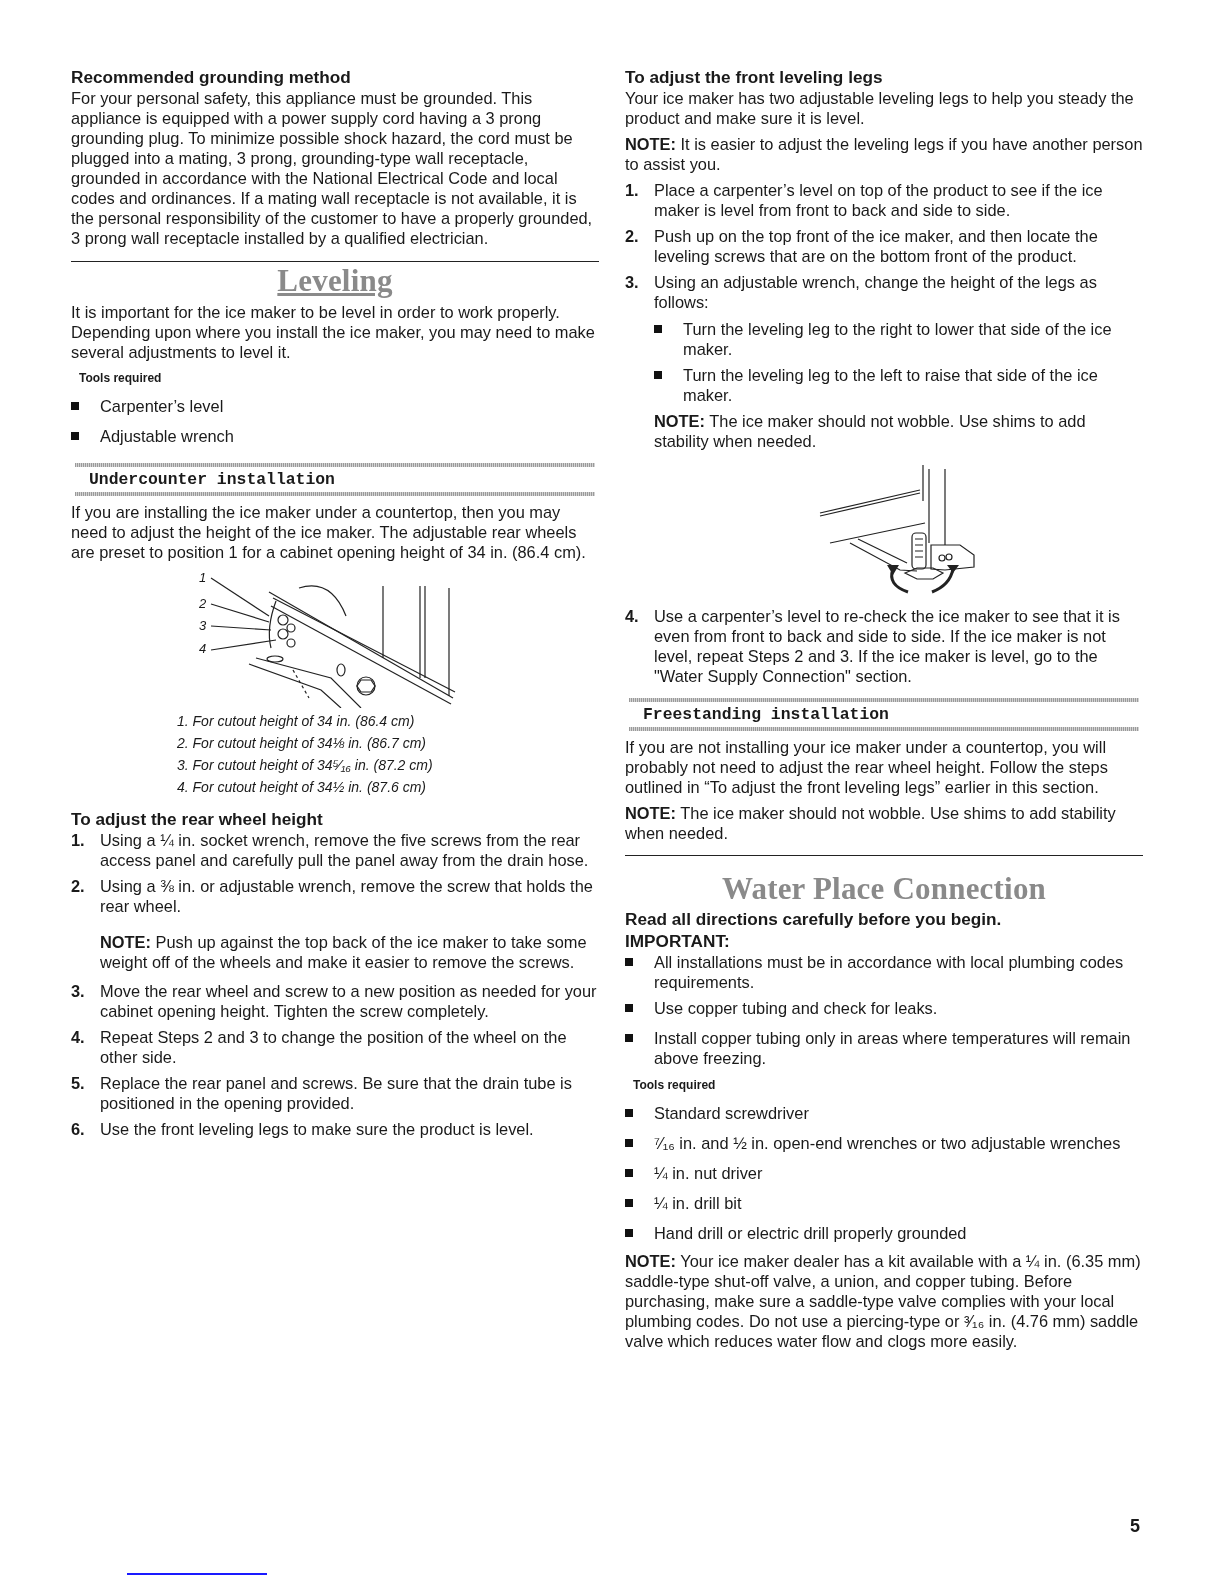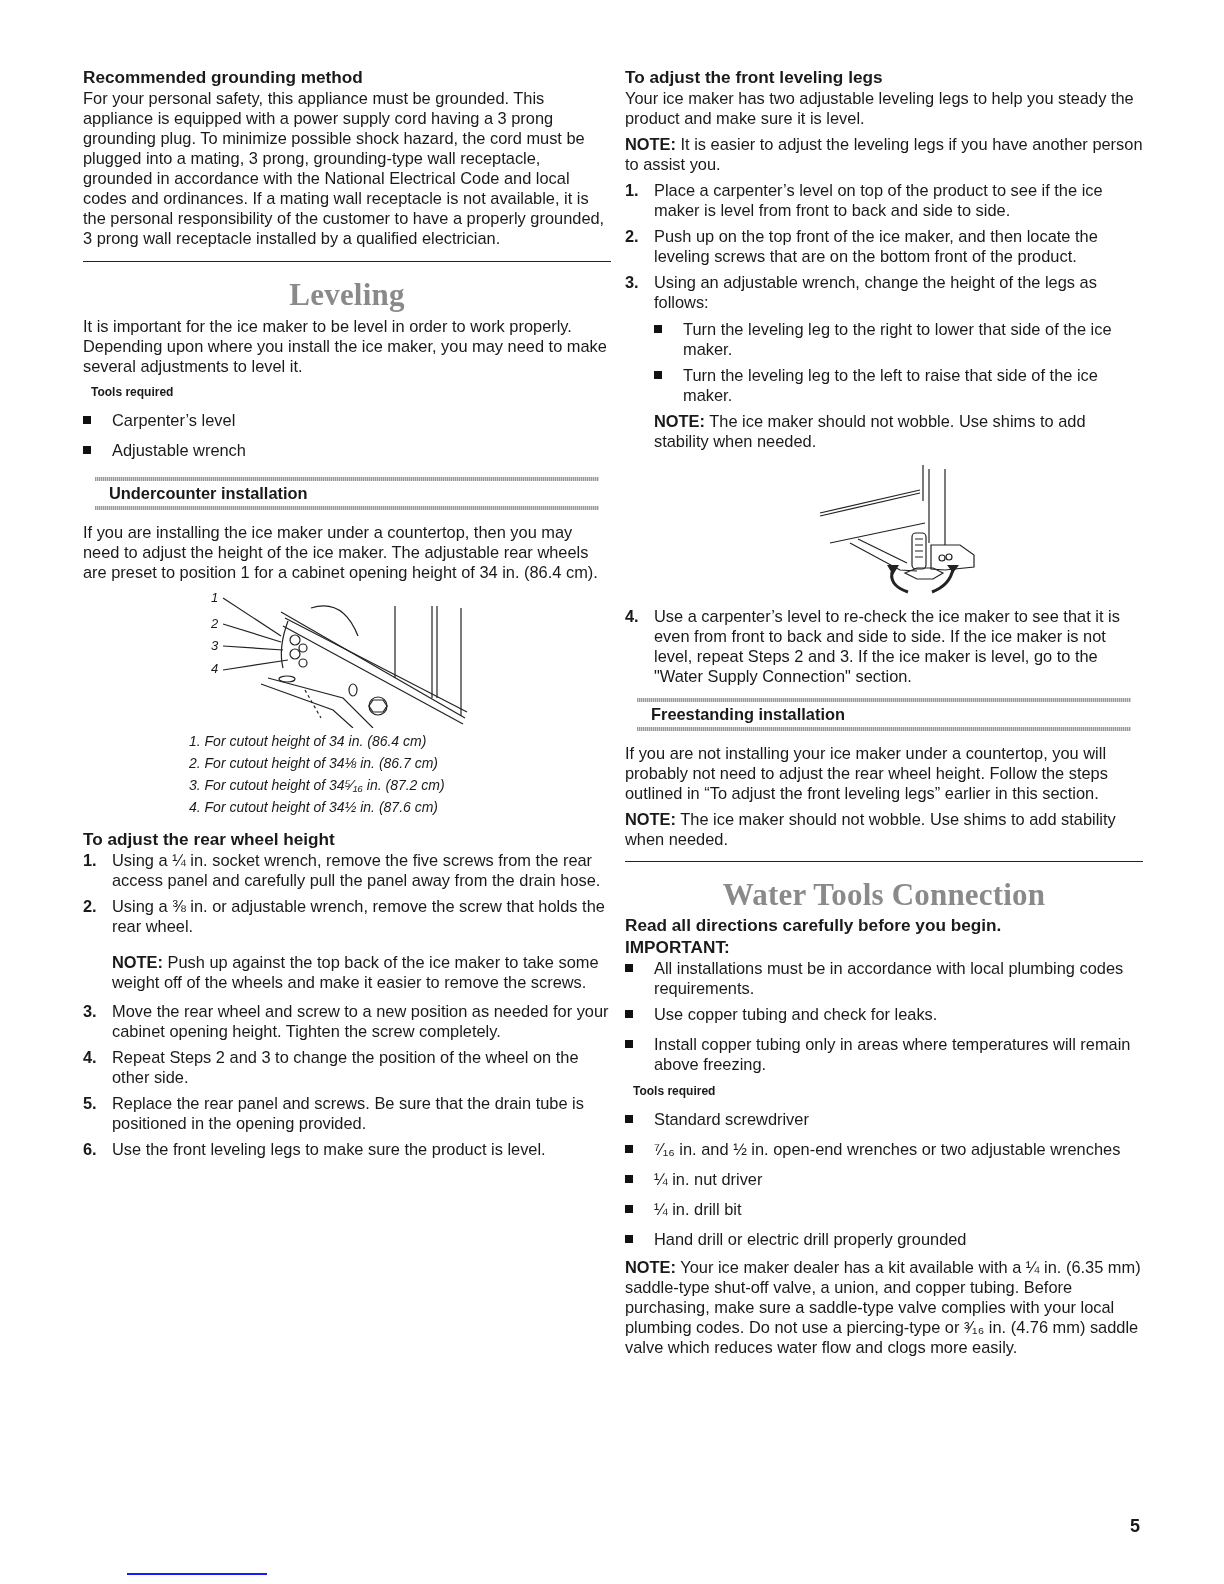--- a/index.html
+++ b/index.html
@@ -1,27 +1,27 @@
 <!DOCTYPE html>
 <html><head>
 <meta charset="utf-8">
 <style>
   html, body { margin: 0; padding: 0; background: #ffffff; }
   body { width: 1224px; height: 1584px; position: relative; overflow: hidden;
          font-family: "Liberation Sans", sans-serif; color: #1a1a1a; }
   .col { position: absolute; top: 66px; width: 528px; }
-  .col-left { left: 83px; }
+  .col-left { left: 71px; }
   .col-right { left: 625px; width: 518px; }
   .p { font-size: 16.4px; line-height: 20px; margin: 0; }
   .h3 { font-size: 17.2px; font-weight: bold; line-height: 22px; margin: 0; }
   .h4 { font-size: 12px; font-weight: bold; line-height: 20px; margin: 8px; }
   .rule { border-top: 1.5px solid #222; margin: 0; }
   .section-title { font-family: "Liberation Serif", serif; font-size: 31px; text-align: center;
                    color: #8a8a8a; line-height: 38px; margin: 0; letter-spacing: 0.2px; }
-  .bar-heading { position: relative; padding: 7px 0 7px 14px; margin: 12px; }
+  .bar-heading { position: relative; padding: 7px 0 7px 14px; margin: 4px; font-family: Liberation Mono, monospace; }
   .bar-heading::before, .bar-heading::after {
     content: ""; position: absolute; left: 0; right: 0; height: 4px;
     background: repeating-linear-gradient(90deg, #9a9a9a 0 1px, #d4d4d4 1px 2px);
   }
   .bar-heading::before { top: 0; }
   .bar-heading::after { bottom: 0; }
   .bar-heading span { font-size: 16.4px; font-weight: bold; }
   .bullets { list-style: none; margin: 0; padding: 0; }
   .bullets li { position: relative; padding-left: 29px; font-size: 16.4px; line-height: 20px; }
   .bullets li .sq { position: absolute; left: 0; top: 6px; width: 8px; height: 8px; background: #111; }
@@ -36,21 +36,21 @@
 </style>
 </head>
 <body>
 
 <div class="col col-left">
   <h3 class="h3">Recommended grounding method</h3>
   <p class="p">For your personal safety, this appliance must be grounded. This appliance is equipped with a power supply cord having a 3 prong grounding plug. To minimize possible shock hazard, the cord must be plugged into a mating, 3 prong, grounding-type wall receptacle, grounded in accordance with the National Electrical Code and local codes and ordinances. If a mating wall receptacle is not available, it is the personal responsibility of the customer to have a properly grounded, 3 prong wall receptacle installed by a qualified electrician.</p>
 
   <div class="rule" style="margin-top:13px;"></div>
 
-  <h2 class="section-title" style="margin-top:14px;">Leveling</h2>
+  <h2 class="section-title" style="text-decoration:underline;">Leveling</h2>
   <p class="p" style="margin-top:2px;">It is important for the ice maker to be level in order to work properly. Depending upon where you install the ice maker, you may need to make several adjustments to level it.</p>
   <h4 class="h4" style="margin-top:6px;">Tools required</h4>
   <ul class="bullets">
     <li style="margin-top:6px;"><span class="sq"></span><span>Carpenter’s level</span></li>
     <li style="margin-top:10px;"><span class="sq"></span><span>Adjustable wrench</span></li>
   </ul>
 
   <div class="bar-heading" style="margin-top:17px;">
     <span>Undercounter installation</span>
   </div>
@@ -159,21 +159,21 @@
   </ol>
 
   <div class="bar-heading" style="margin-top:12px;">
     <span>Freestanding installation</span>
   </div>
   <p class="p" style="margin-top:6px;">If you are not installing your ice maker under a countertop, you will probably not need to adjust the rear wheel height. Follow the steps outlined in “To adjust the front leveling legs” earlier in this section.</p>
   <p class="p note" style="margin-top:6px;"><b>NOTE:</b><span> The ice maker should not wobble. Use shims to add stability when needed.</span></p>
 
   <div class="rule" style="margin-top:12px;"></div>
 
-  <h2 class="section-title" style="margin-top:14px;">Water Tools Connection</h2>
+  <h2 class="section-title" style="margin-top:14px;">Water Place Connection</h2>
   <h3 class="h3" style="margin-top:0px;">Read all directions carefully before you begin.</h3>
   <h3 class="h3">IMPORTANT:</h3>
   <ul class="bullets">
     <li><span class="sq"></span><span>All installations must be in accordance with local plumbing codes requirements.</span></li>
     <li style="margin-top:6px;"><span class="sq"></span><span>Use copper tubing and check for leaks.</span></li>
     <li style="margin-top:10px;"><span class="sq"></span><span>Install copper tubing only in areas where temperatures will remain above freezing.</span></li>
   </ul>
   <h4 class="h4" style="margin-top:7px;">Tools required</h4>
   <ul class="bullets">
     <li style="margin-top:4px;"><span class="sq"></span><span>Standard screwdriver</span></li>

